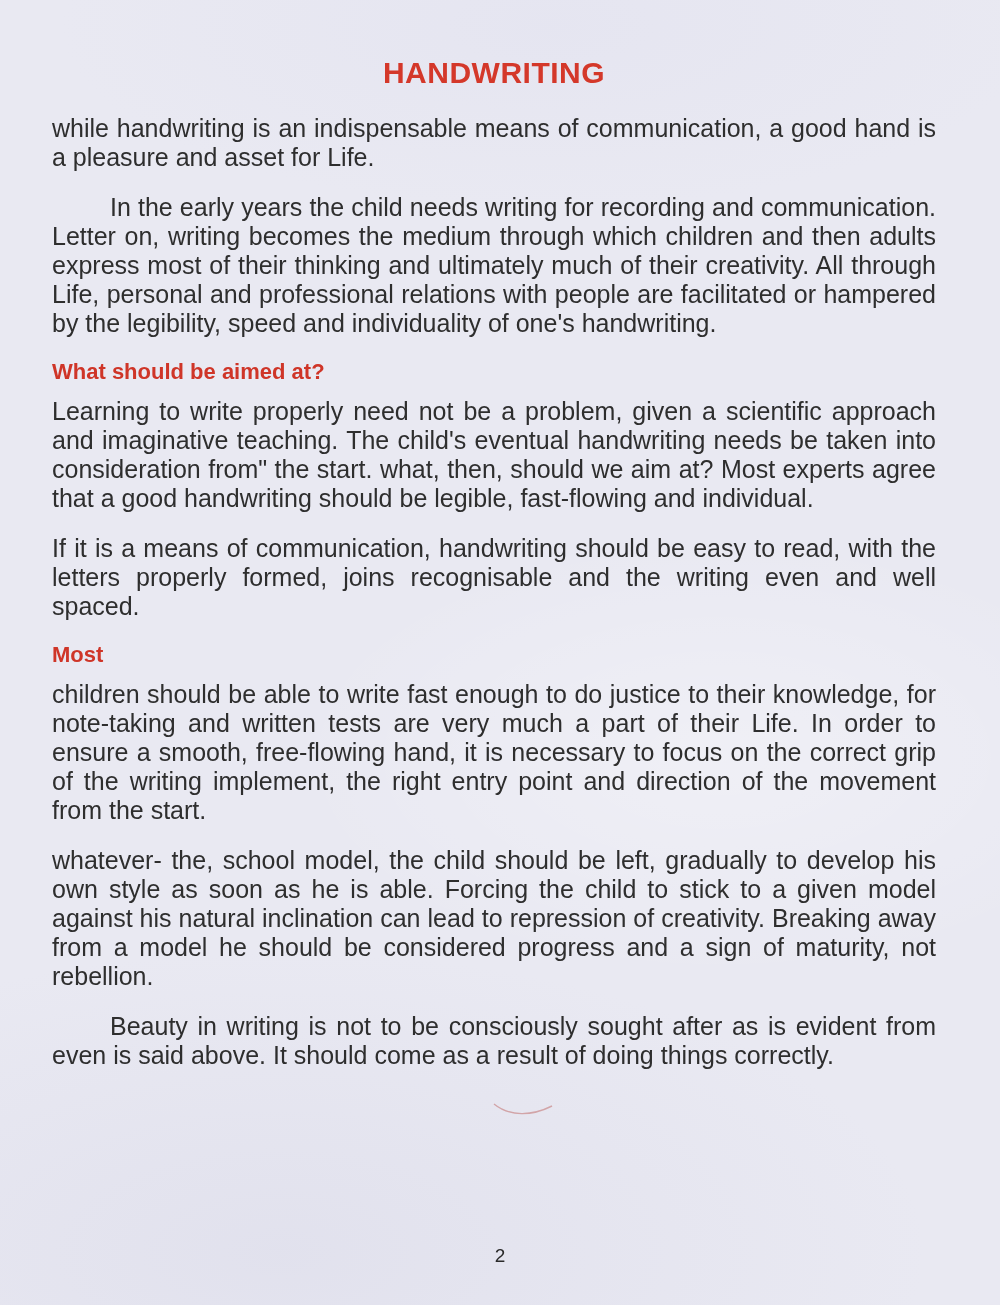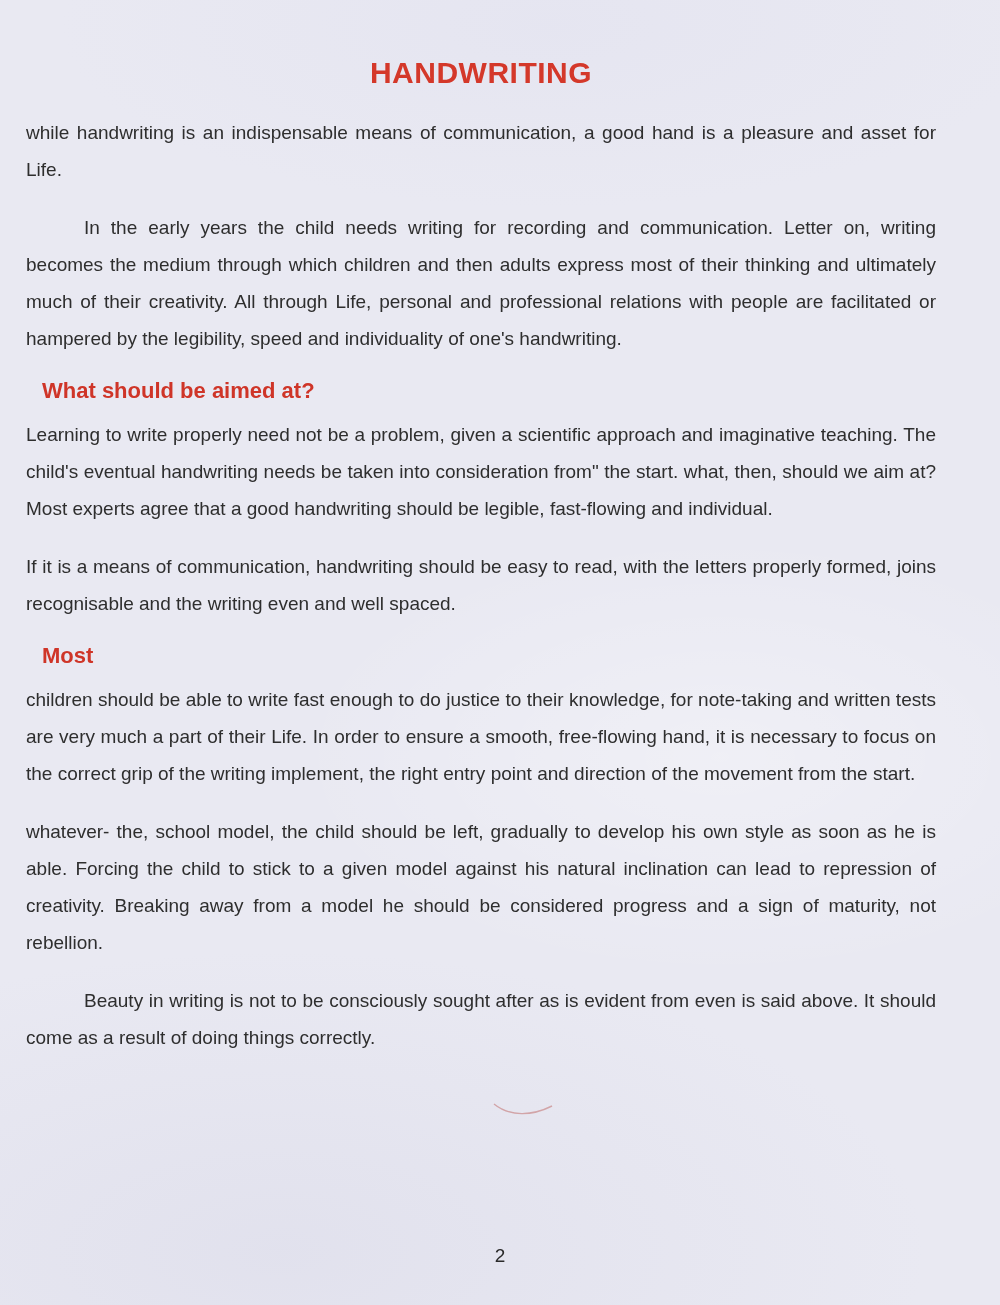--- a/index.html
+++ b/index.html
@@ -11,41 +11,41 @@
     overflow: hidden;
     font-family: "Liberation Sans", "DejaVu Sans", sans-serif;
     color: var(--body-text, #2e2e2e);
     background:
       radial-gradient(ellipse 620px 320px at 72% 58%, rgba(255,255,255,0.30), rgba(255,255,255,0) 70%),
       radial-gradient(ellipse 900px 420px at 28% 96%, rgba(198,198,220,0.22), rgba(255,255,255,0) 72%),
       radial-gradient(ellipse 700px 260px at 55% 2%, rgba(222,222,238,0.35), rgba(255,255,255,0) 70%),
       var(--background, #e9e9f2);
   }
   .page {
-    padding: 56px 64px 0 26px;
+    padding: 56px 64px 0 52px;
     position: relative;
     height: 100%;
   }
   h1.doc-title {
     margin: 0 0 24px 0;
     text-align: center;
     font-size: 30px;
     font-weight: bold;
     letter-spacing: 0.5px;
     color: var(--title-red, #d4382a);
   }
   .content p {
     margin: 12px 0 21px 0;
-    font-size: 19px;
-    line-height: 37px;
+    font-size: 25px;
+    line-height: 29px;
     text-align: justify;
   }
   .content p.indent { text-indent: 58px; }
   .content h2 {
-    margin: 9px 0 7px 16px;
+    margin: 9px 0 7px 0;
     font-size: 22px;
     font-weight: bold;
     color: var(--heading-red, #cf3528);
   }
   .page-number {
     position: absolute;
     bottom: 38px;
     left: 0;
     width: 100%;
     text-align: center;

